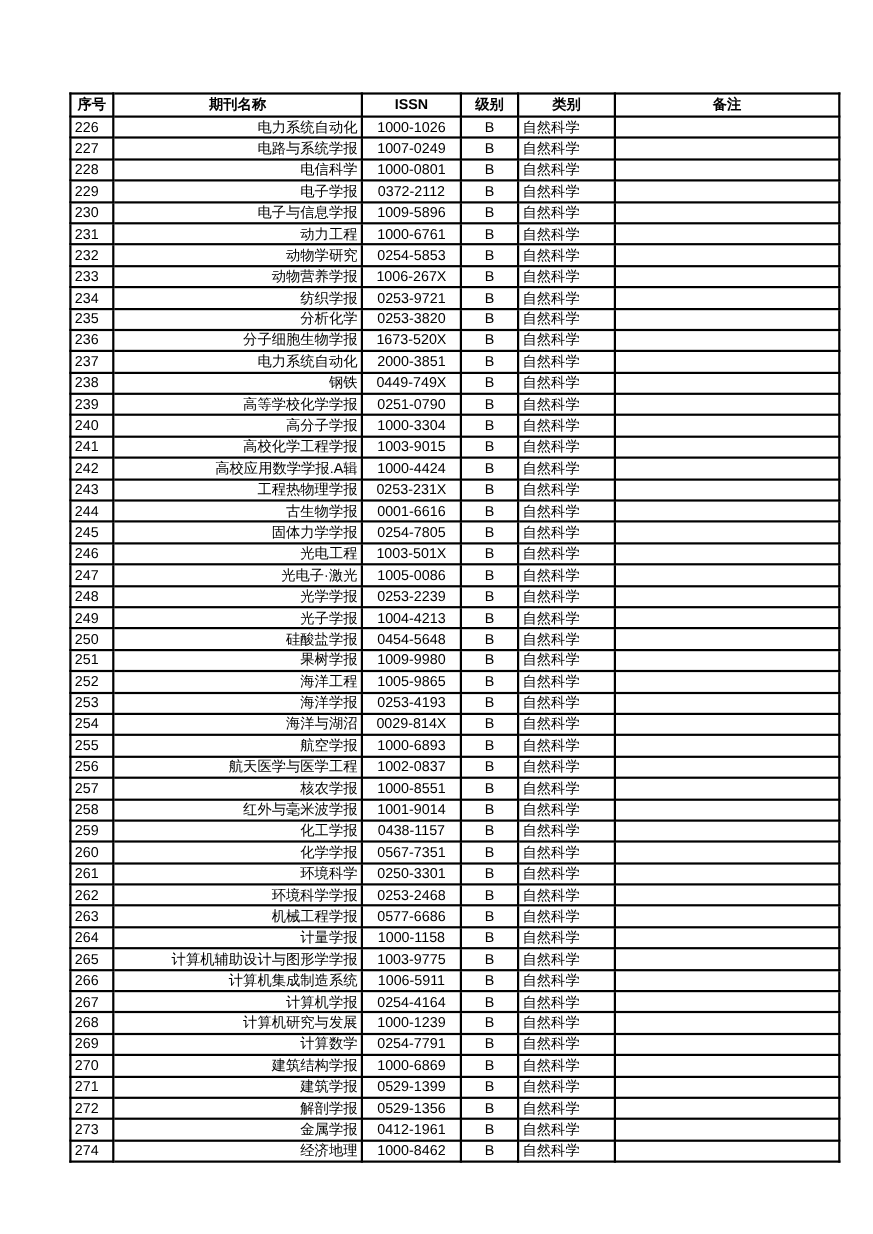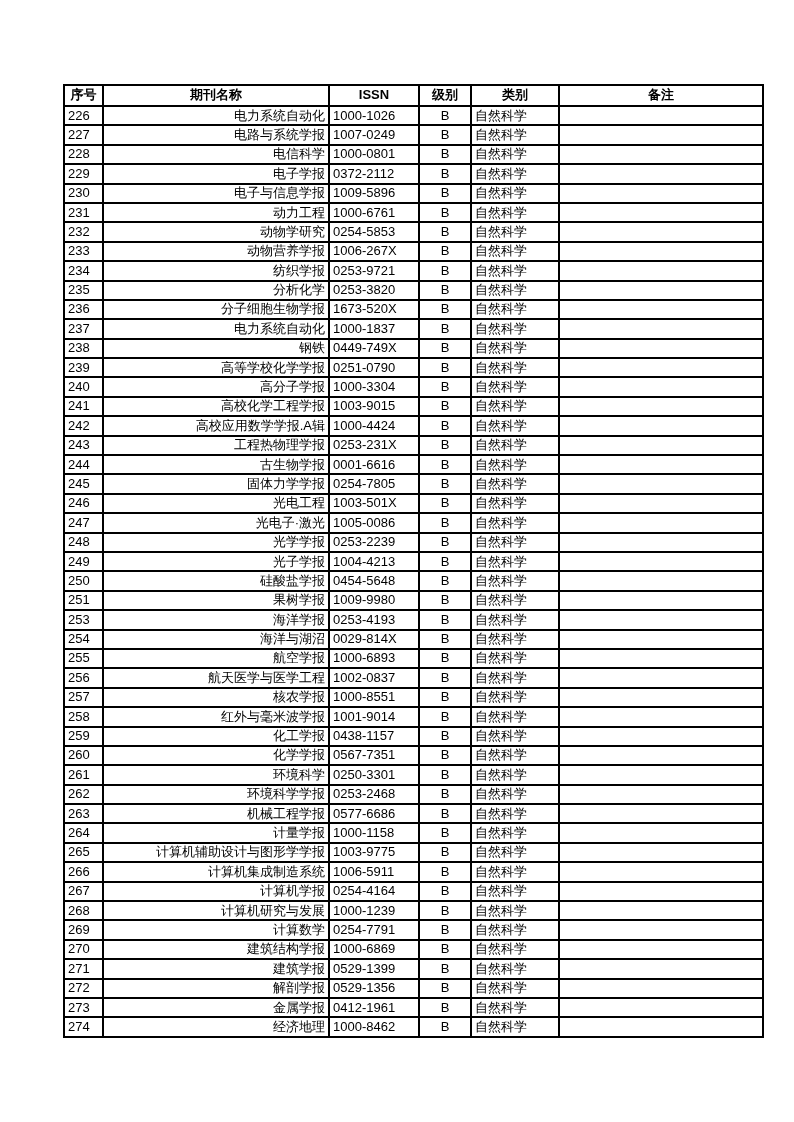--- a/index.html
+++ b/index.html
@@ -38,21 +38,21 @@
   }
   .journal-table thead tr { height: 21px; margin-left: 40px; }
   .journal-table tbody tr { height: 19.4px; }
   .journal-table th {
     font-weight: bold;
     text-align: center;
     padding: 0 2px;
   }
   .c-seq      { text-align: left; padding: 0 1px; }
   .c-name     { text-align: right; }
-  .c-issn     { text-align: left; }
+  .c-issn     { text-align: center; }
   .c-level    { text-align: center; }
   .c-category { text-align: left; }
   .c-note     { text-align: left; }
 </style>
 </head>
 <body>
 
 <div class="page">
   <table class="journal-table">
     <colgroup>
@@ -169,21 +169,21 @@
     <td class="c-name">分子细胞生物学报</td>
     <td class="c-issn">1673-520X</td>
     <td class="c-level">B</td>
     <td class="c-category">自然科学</td>
     <td class="c-note"></td>
   </tr>
 
   <tr>
     <td class="c-seq">237</td>
     <td class="c-name">电力系统自动化</td>
-    <td class="c-issn">1000-1837</td>
+    <td class="c-issn">2000-3851</td>
     <td class="c-level">B</td>
     <td class="c-category">自然科学</td>
     <td class="c-note"></td>
   </tr>
 
   <tr>
     <td class="c-seq">238</td>
     <td class="c-name">钢铁</td>
     <td class="c-issn">0449-749X</td>
     <td class="c-level">B</td>
@@ -301,20 +301,28 @@
 
   <tr>
     <td class="c-seq">251</td>
     <td class="c-name">果树学报</td>
     <td class="c-issn">1009-9980</td>
     <td class="c-level">B</td>
     <td class="c-category">自然科学</td>
     <td class="c-note"></td>
   </tr>
 
+  <tr>
+    <td class="c-seq">252</td>
+    <td class="c-name">海洋工程</td>
+    <td class="c-issn">1005-9865</td>
+    <td class="c-level">B</td>
+    <td class="c-category">自然科学</td>
+    <td class="c-note"></td>
+  </tr>
 
   <tr>
     <td class="c-seq">253</td>
     <td class="c-name">海洋学报</td>
     <td class="c-issn">0253-4193</td>
     <td class="c-level">B</td>
     <td class="c-category">自然科学</td>
     <td class="c-note"></td>
   </tr>
 

